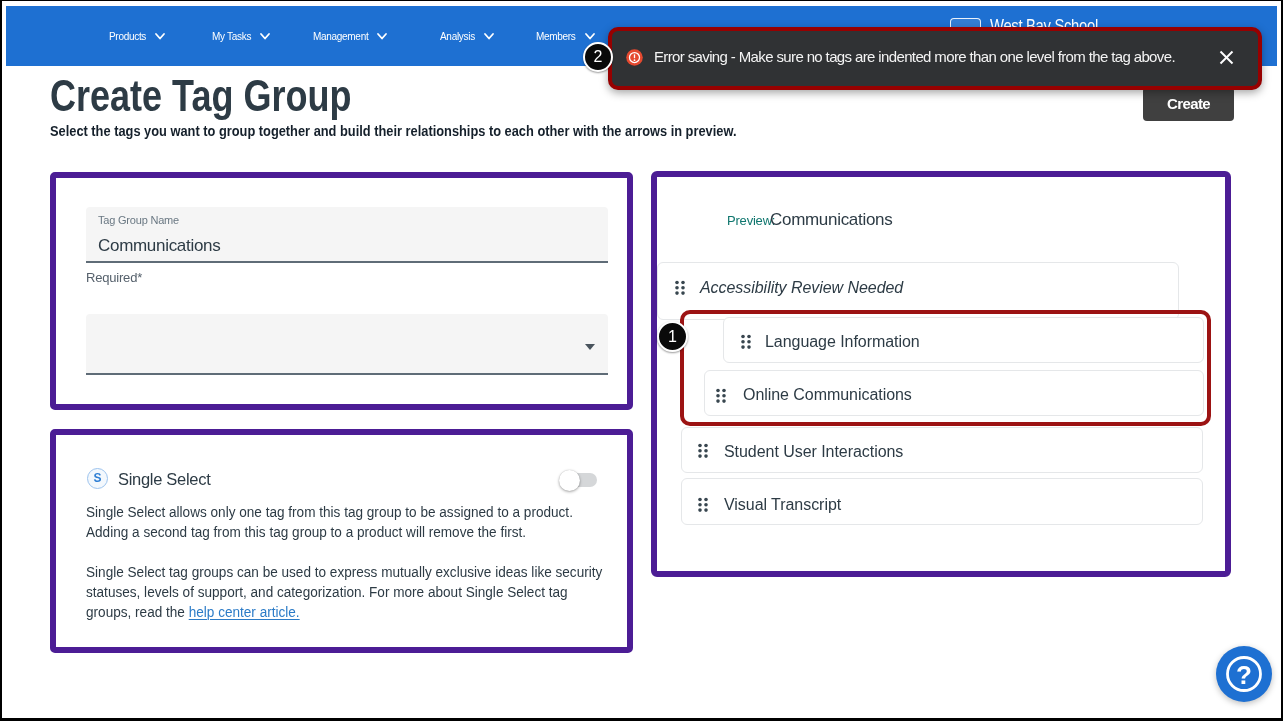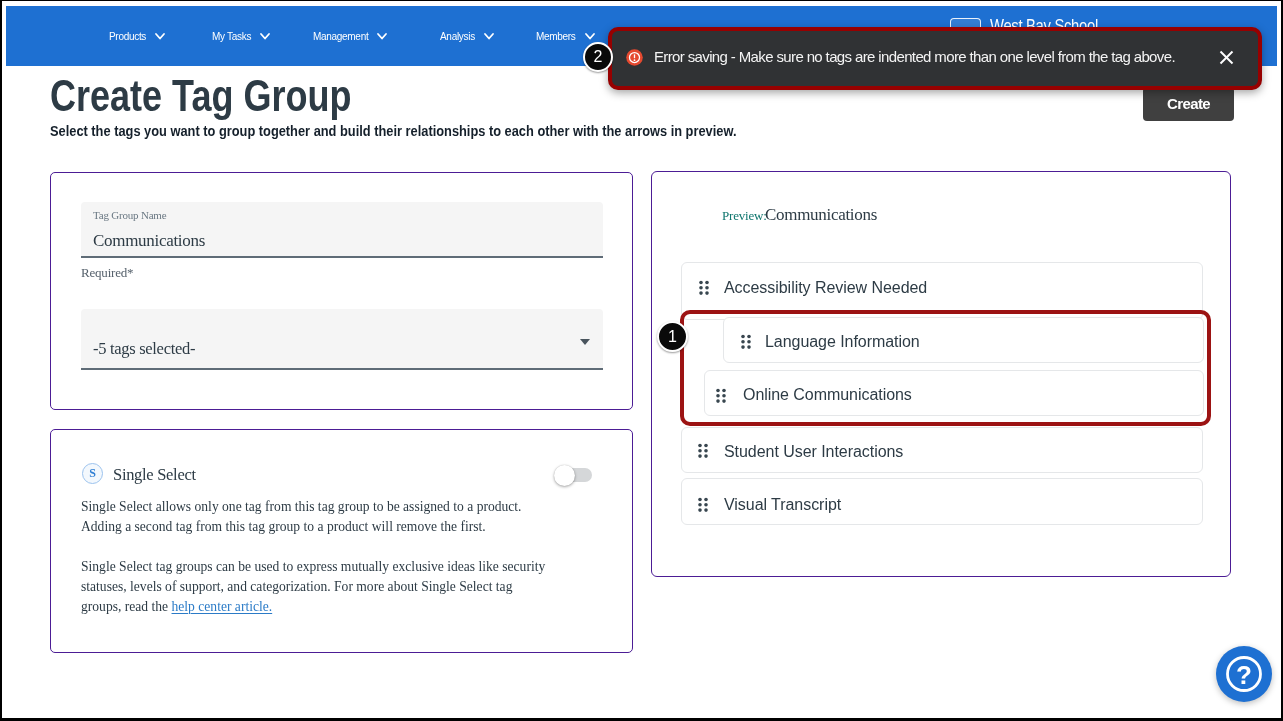--- a/index.html
+++ b/index.html
@@ -17,21 +17,21 @@
 #toasttext { position:absolute; left:42px; top:0; height:51px; line-height:51px; color:#f4f4f4; font-size:15px; letter-spacing:-0.63px; white-space:nowrap; }
 #toastx { position:absolute; left:607px; top:18.5px; }
 .numcircle { position:absolute; background:#0a0a0a; border:2px solid #fff; border-radius:50%; color:#fff; text-align:center; z-index:6; box-shadow:0 1px 2px rgba(0,0,0,0.4); }
 #num2 { left:583px; top:42px; width:30px; height:30px; line-height:26px; font-size:16px; }
 #num1 { left:657px; top:321px; width:31px; height:31px; line-height:27px; font-size:16px; }
 
 #h1 { position:absolute; left:50px; top:70px; font-size:45px; font-weight:bold; color:#2d3b45; white-space:nowrap; transform:scaleX(0.80); transform-origin:left top; letter-spacing:0; }
 #subtitle { position:absolute; left:50px; top:122px; font-size:15px; font-weight:bold; color:#15202b; white-space:nowrap; transform:scaleX(0.855); transform-origin:left top; }
 #createbtn { position:absolute; left:1143px; top:87px; width:91px; height:34px; background:#404040; border-radius:4px; color:#fff; font-size:15px; font-weight:bold; text-align:center; line-height:34px; letter-spacing:-0.6px; z-index:2; }
 
-.card { position:absolute; background:#fff; border:1px solid #4c1d95; border-radius:5px;font-family:Liberation Serif, serif; }
+.card { position:absolute; background:#fff; border:6px solid #4c1d95; border-radius:5px; }
 #card1 { left:50px; top:172px; width:583px; height:238px; }
 #card2 { left:50px; top:429px; width:583px; height:224px; }
 #card3 { left:651px; top:171px; width:580px; height:406px; border-radius:6px; }
 
 #input1 { position:absolute; left:30px; top:29px; width:522px; height:56px; background:#f5f5f5; border-radius:4px 4px 0 0; border-bottom:2px solid #5f6c77; }
 #inlabel { position:absolute; left:12px; top:7px; font-size:11px; color:#6a7883; letter-spacing:-0.2px; }
 #invalue { position:absolute; left:12px; top:29px; font-size:17px; color:#2d3b45; letter-spacing:-0.3px; }
 #required { position:absolute; left:30px; top:92px; font-size:13px; color:#56616c; letter-spacing:-0.2px;text-align:right; }
 #select1 { position:absolute; left:30px; top:136px; width:522px; height:61px; background:#f5f5f5; border-radius:4px 4px 0 0; border-bottom:2px solid #5f6c77; }
 #seltext { position:absolute; left:12px; top:9px; height:61px; line-height:61px; font-size:16.5px; color:#2d3b45; letter-spacing:-0.3px; }
@@ -82,41 +82,40 @@
 <div id="subtitle">Select the tags you want to group together and build their relationships to each other with the arrows in preview.</div>
 <div id="createbtn">Create</div>
 
 <div class="card" id="card1">
   <div id="input1">
     <span id="inlabel">Tag Group Name</span>
     <span id="invalue">Communications</span>
   </div>
   <span id="required">Required*</span>
   <div id="select1">
-    <span id="seltext">-5 tags selected-</span>
     <span id="selcaret"></span>
   </div>
 </div>
 
 <div class="card" id="card2">
   <div id="sbadge">S</div>
   <span id="sstitle">Single Select</span>
   <div id="toggle">
       <div id="knob"></div>
     </div>
   <div class="para" id="para1">Single Select allows only one tag from this tag group to be assigned to a product.<br>Adding a second tag from this tag group to a product will remove the first.</div>
   <div class="para" id="para2">Single Select tag groups can be used to express mutually exclusive ideas like security<br>statuses, levels of support, and categorization. For more about Single Select tag<br>groups, read the <a href="#">help center article.</a></div>
 </div>
 
 <div class="card" id="card3">
   <span id="prevlabel">Preview:</span>
   <span id="prevvalue">Communications</span>
 </div>
 
-<div class="tagrow" style="left:681px; top:262px; width:522px; height:58px;">
+<div class="tagrow" style="left:657px; top:262px; width:522px; height:58px;font-style:italic;">
   <svg width="12" height="16" viewBox="0 0 12 16" style="left:16px; top:17px;">
       <g fill="#38464f">
         <circle cx="3" cy="2.5" r="1.8"></circle>
         <circle cx="9" cy="2.5" r="1.8"></circle>
         <circle cx="3" cy="7.8" r="1.8"></circle>
         <circle cx="9" cy="7.8" r="1.8"></circle>
         <circle cx="3" cy="13.1" r="1.8"></circle>
         <circle cx="9" cy="13.1" r="1.8"></circle>
       </g>
     </svg>

